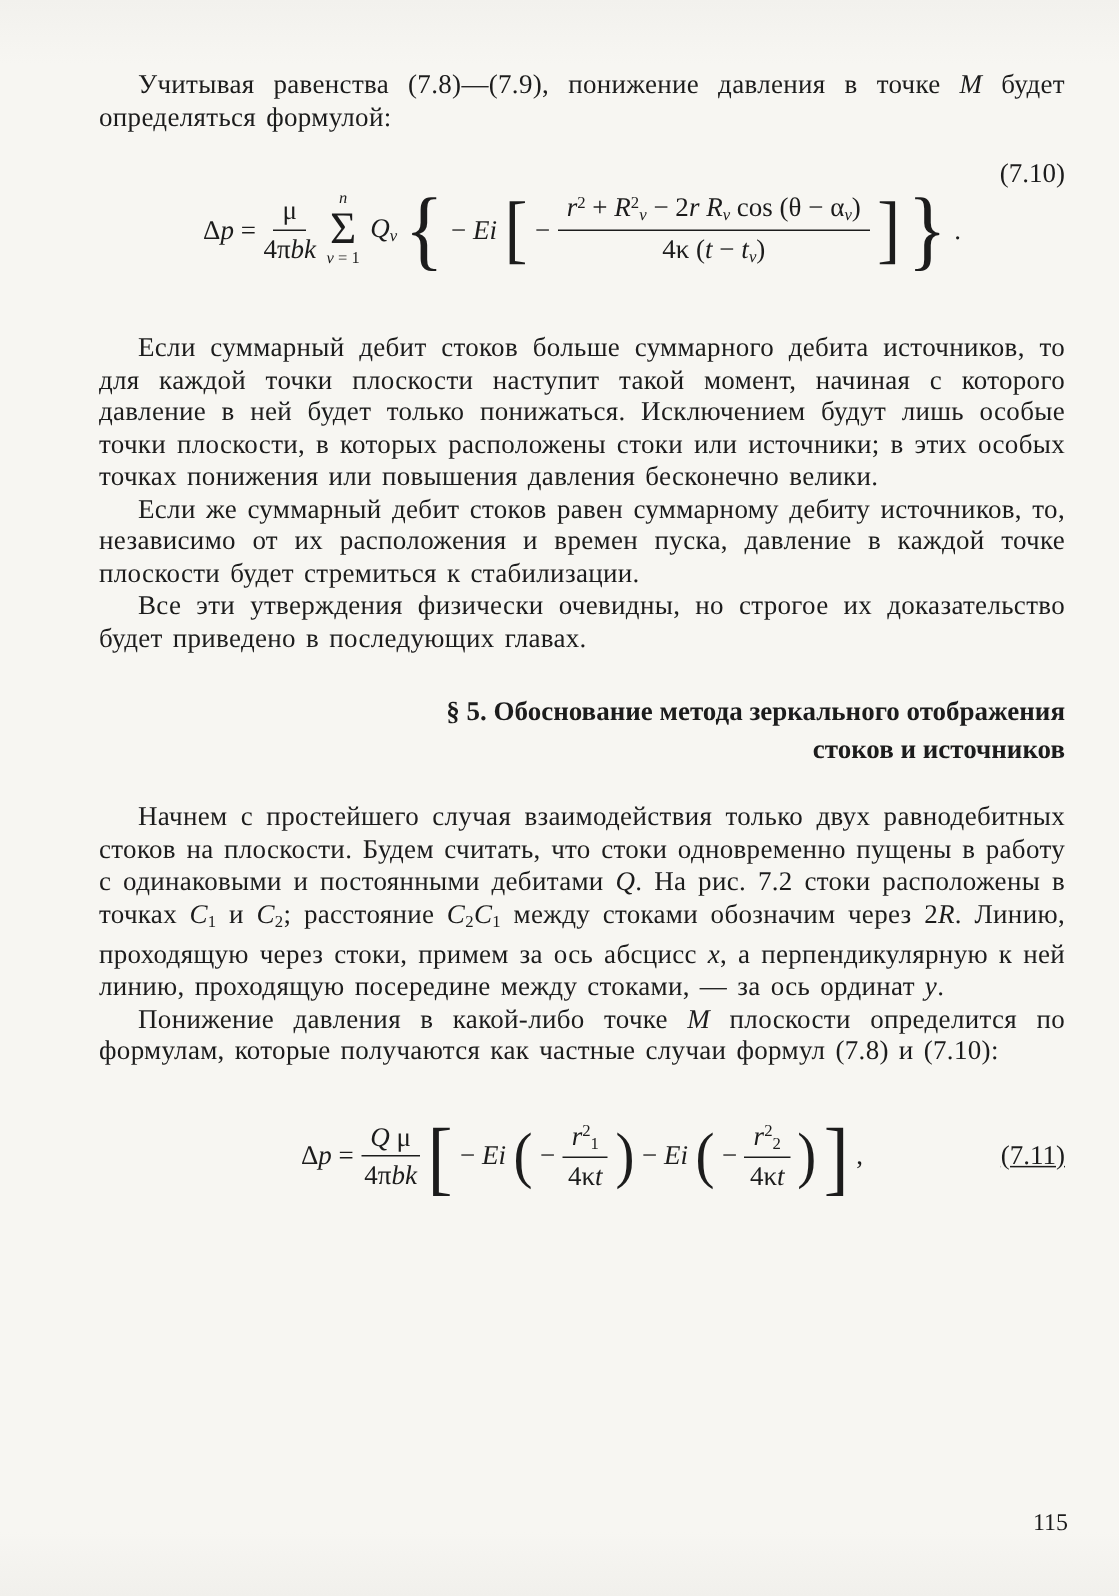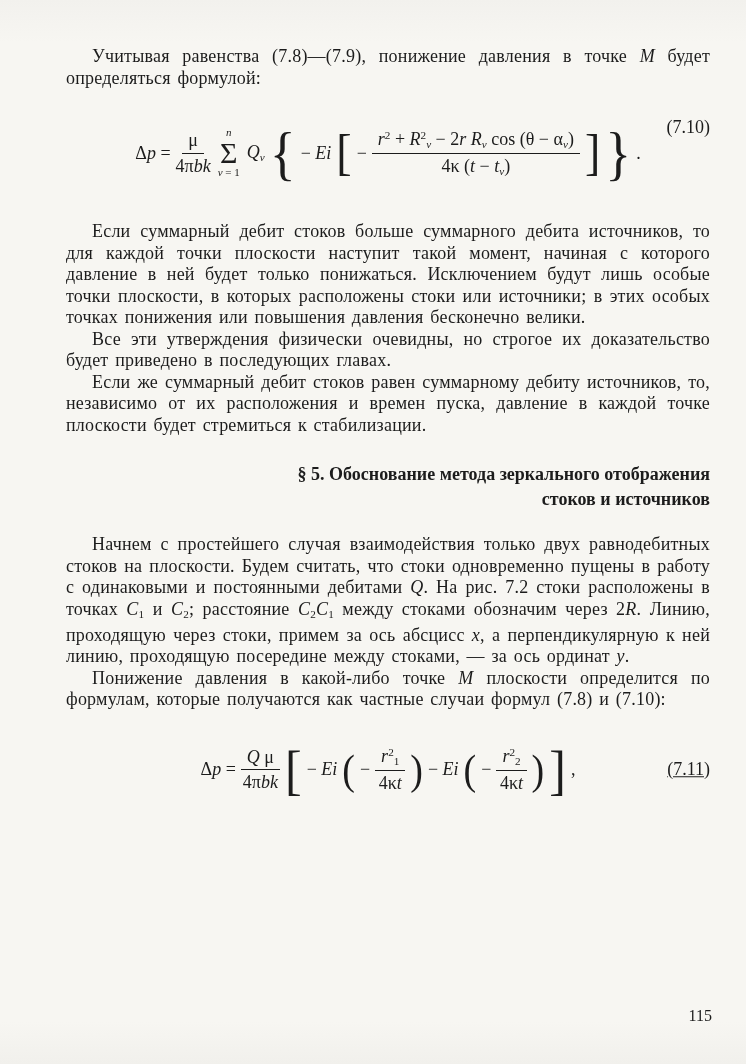--- a/index.html
+++ b/index.html
@@ -48,21 +48,21 @@
   .eq-711 { margin: 18px 0 0 0; min-height: 82px; }
   .eq-row {
     display: flex;
     align-items: center;
     gap: 5px;
     font-size: 18px;
     line-height: 1.15;
     white-space: nowrap;
   }
   .eq-num { position: absolute; right: 0; font-size: 18px; }
-  .eq-710 .eq-num { top: 12px; font-family: Liberation Serif, serif; }
+  .eq-710 .eq-num { top: 0; font-family: Liberation Serif, serif; }
   .eq-711 .eq-num { top: 50%; transform: translateY(-50%); text-decoration: underline; }
   .frac { display: inline-flex; flex-direction: column; align-items: center; }
   .frac .num { padding: 0 6px 2px 6px; border-bottom: 1.2px solid #1c1c1c; text-align: center; }
   .frac .den { padding-top: 2px; text-align: right; }
   .sum { display: inline-flex; flex-direction: column; align-items: center; font-size: 11px; line-height: 1.05; margin: 0 2px; }
   .sum .sum-sigma { font-size: 30px; line-height: 0.95; font-style: normal; }
   .big {
     display: inline-block;
     line-height: 1;
     font-weight: 300;
@@ -108,22 +108,22 @@
         <span class="den"><span>4κ (</span><span class="r-i">t</span><span> − </span><span class="r-i">t</span><span class="r-isub">v</span><span>)</span></span>
       </span>
       <span class="big d-brack">]</span>
       <span class="big d-brace">}</span>
       <span class="atom">.</span>
     </div>
     <span class="eq-num">(7.10)</span>
   </div>
 
   <p class="para"><span>Если суммарный дебит стоков больше суммарного дебита источников, то для каждой точки плоскости наступит такой момент, начиная с которого давление в ней будет только понижаться. Исключением будут лишь особые точки плоскости, в которых расположены стоки или источники; в этих особых точках понижения или повышения давления бесконечно велики.</span></p>
+  <p class="para"><span>Если же суммарный дебит стоков равен суммарному дебиту источников, то, независимо от их расположения и времен пуска, давление в каждой точке плоскости будет стремиться к стабилизации.</span></p>
   <p class="para"><span>Все эти утверждения физически очевидны, но строгое их доказательство будет приведено в последующих главах.</span></p>
-  <p class="para"><span>Если же суммарный дебит стоков равен суммарному дебиту источников, то, независимо от их расположения и времен пуска, давление в каждой точке плоскости будет стремиться к стабилизации.</span></p>
 
   <div class="heading">
     <div>§ 5. Обоснование метода зеркального отображения</div>
     <div>стоков и источников</div>
   </div>
 
   <p class="para"><span>Начнем с простейшего случая взаимодействия только двух равнодебитных стоков на плоскости. Будем считать, что стоки одновременно пущены в работу с одинаковыми и постоянными дебитами </span><span class="r-i">Q</span><span>. На рис. 7.2 стоки расположены в точках </span><span class="r-i">C</span><span class="r-sub">1</span><span> и </span><span class="r-i">C</span><span class="r-sub">2</span><span>; расстояние </span><span class="r-i">C</span><span class="r-sub">2</span><span class="r-i">C</span><span class="r-sub">1</span><span> между стоками обозначим через 2</span><span class="r-i">R</span><span>. Линию, проходящую через стоки, примем за ось абсцисс </span><span class="r-i">x</span><span>, а перпендикулярную к ней линию, проходящую посередине между стоками, — за ось ординат </span><span class="r-i">y</span><span>.</span></p>
   <p class="para"><span>Понижение давления в какой-либо точке </span><span class="r-i">M</span><span> плоскости определится по формулам, которые получаются как частные случаи формул (7.8) и (7.10):</span></p>
 
   <div class="equation eq-711">

